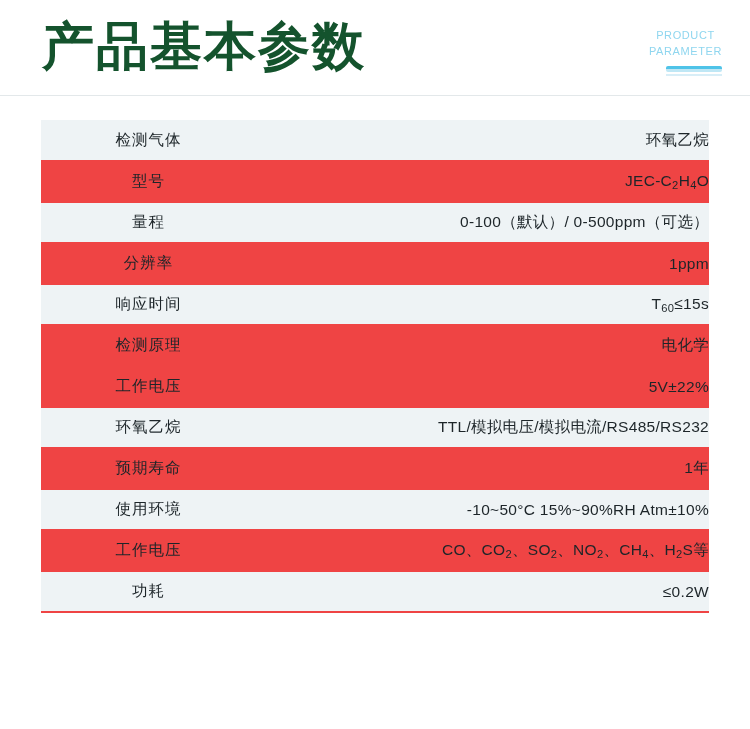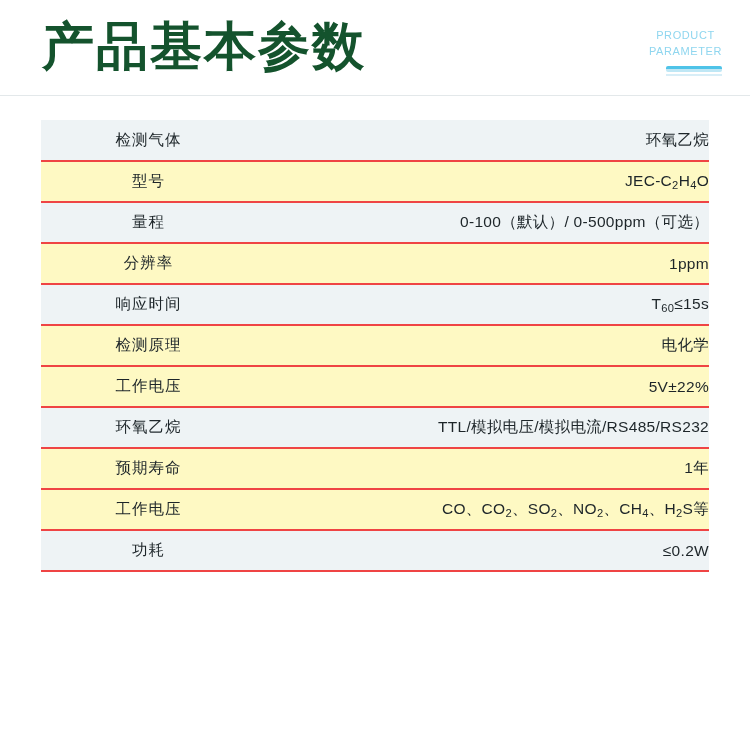--- a/index.html
+++ b/index.html
@@ -81,21 +81,21 @@
   .spec-table {
     width: 668px;
     margin: 0 auto;
     border-collapse: collapse;
     table-layout: fixed;
   }
   .spec-table tr {
     height: 41px;
   }
   .spec-table tr.odd td { background: #eef3f5; }
-  .spec-table tr.even td { background: #fef9c3; }
+  .spec-table tr.even td { background: #ef4444; }
 
   .spec-table td {
     padding: 0;
     vertical-align: middle;
     font-size: 15.5px;
     color: #1d2529;
     border-bottom: 2px solid #ef4444;
   }
   .cell-label {
     width: 215px;
@@ -162,20 +162,24 @@
           <td class="cell-value">5V±22%</td>
         </tr>
         <tr class="odd">
           <td class="cell-label">环氧乙烷</td>
           <td class="cell-value">TTL/模拟电压/模拟电流/RS485/RS232</td>
         </tr>
         <tr class="even">
           <td class="cell-label">预期寿命</td>
           <td class="cell-value">1年</td>
         </tr>
+        <tr class="odd">
+          <td class="cell-label">使用环境</td>
+          <td class="cell-value">-10~50°C 15%~90%RH  Atm±10%</td>
+        </tr>
         <tr class="even">
           <td class="cell-label">工作电压</td>
           <td class="cell-value">CO、CO<sub>2</sub>、SO<sub>2</sub>、NO<sub>2</sub>、CH<sub>4</sub>、H<sub>2</sub>S等</td>
         </tr>
         <tr class="odd">
           <td class="cell-label">功耗</td>
           <td class="cell-value">≤0.2W</td>
         </tr>
       </tbody>
   </table>

